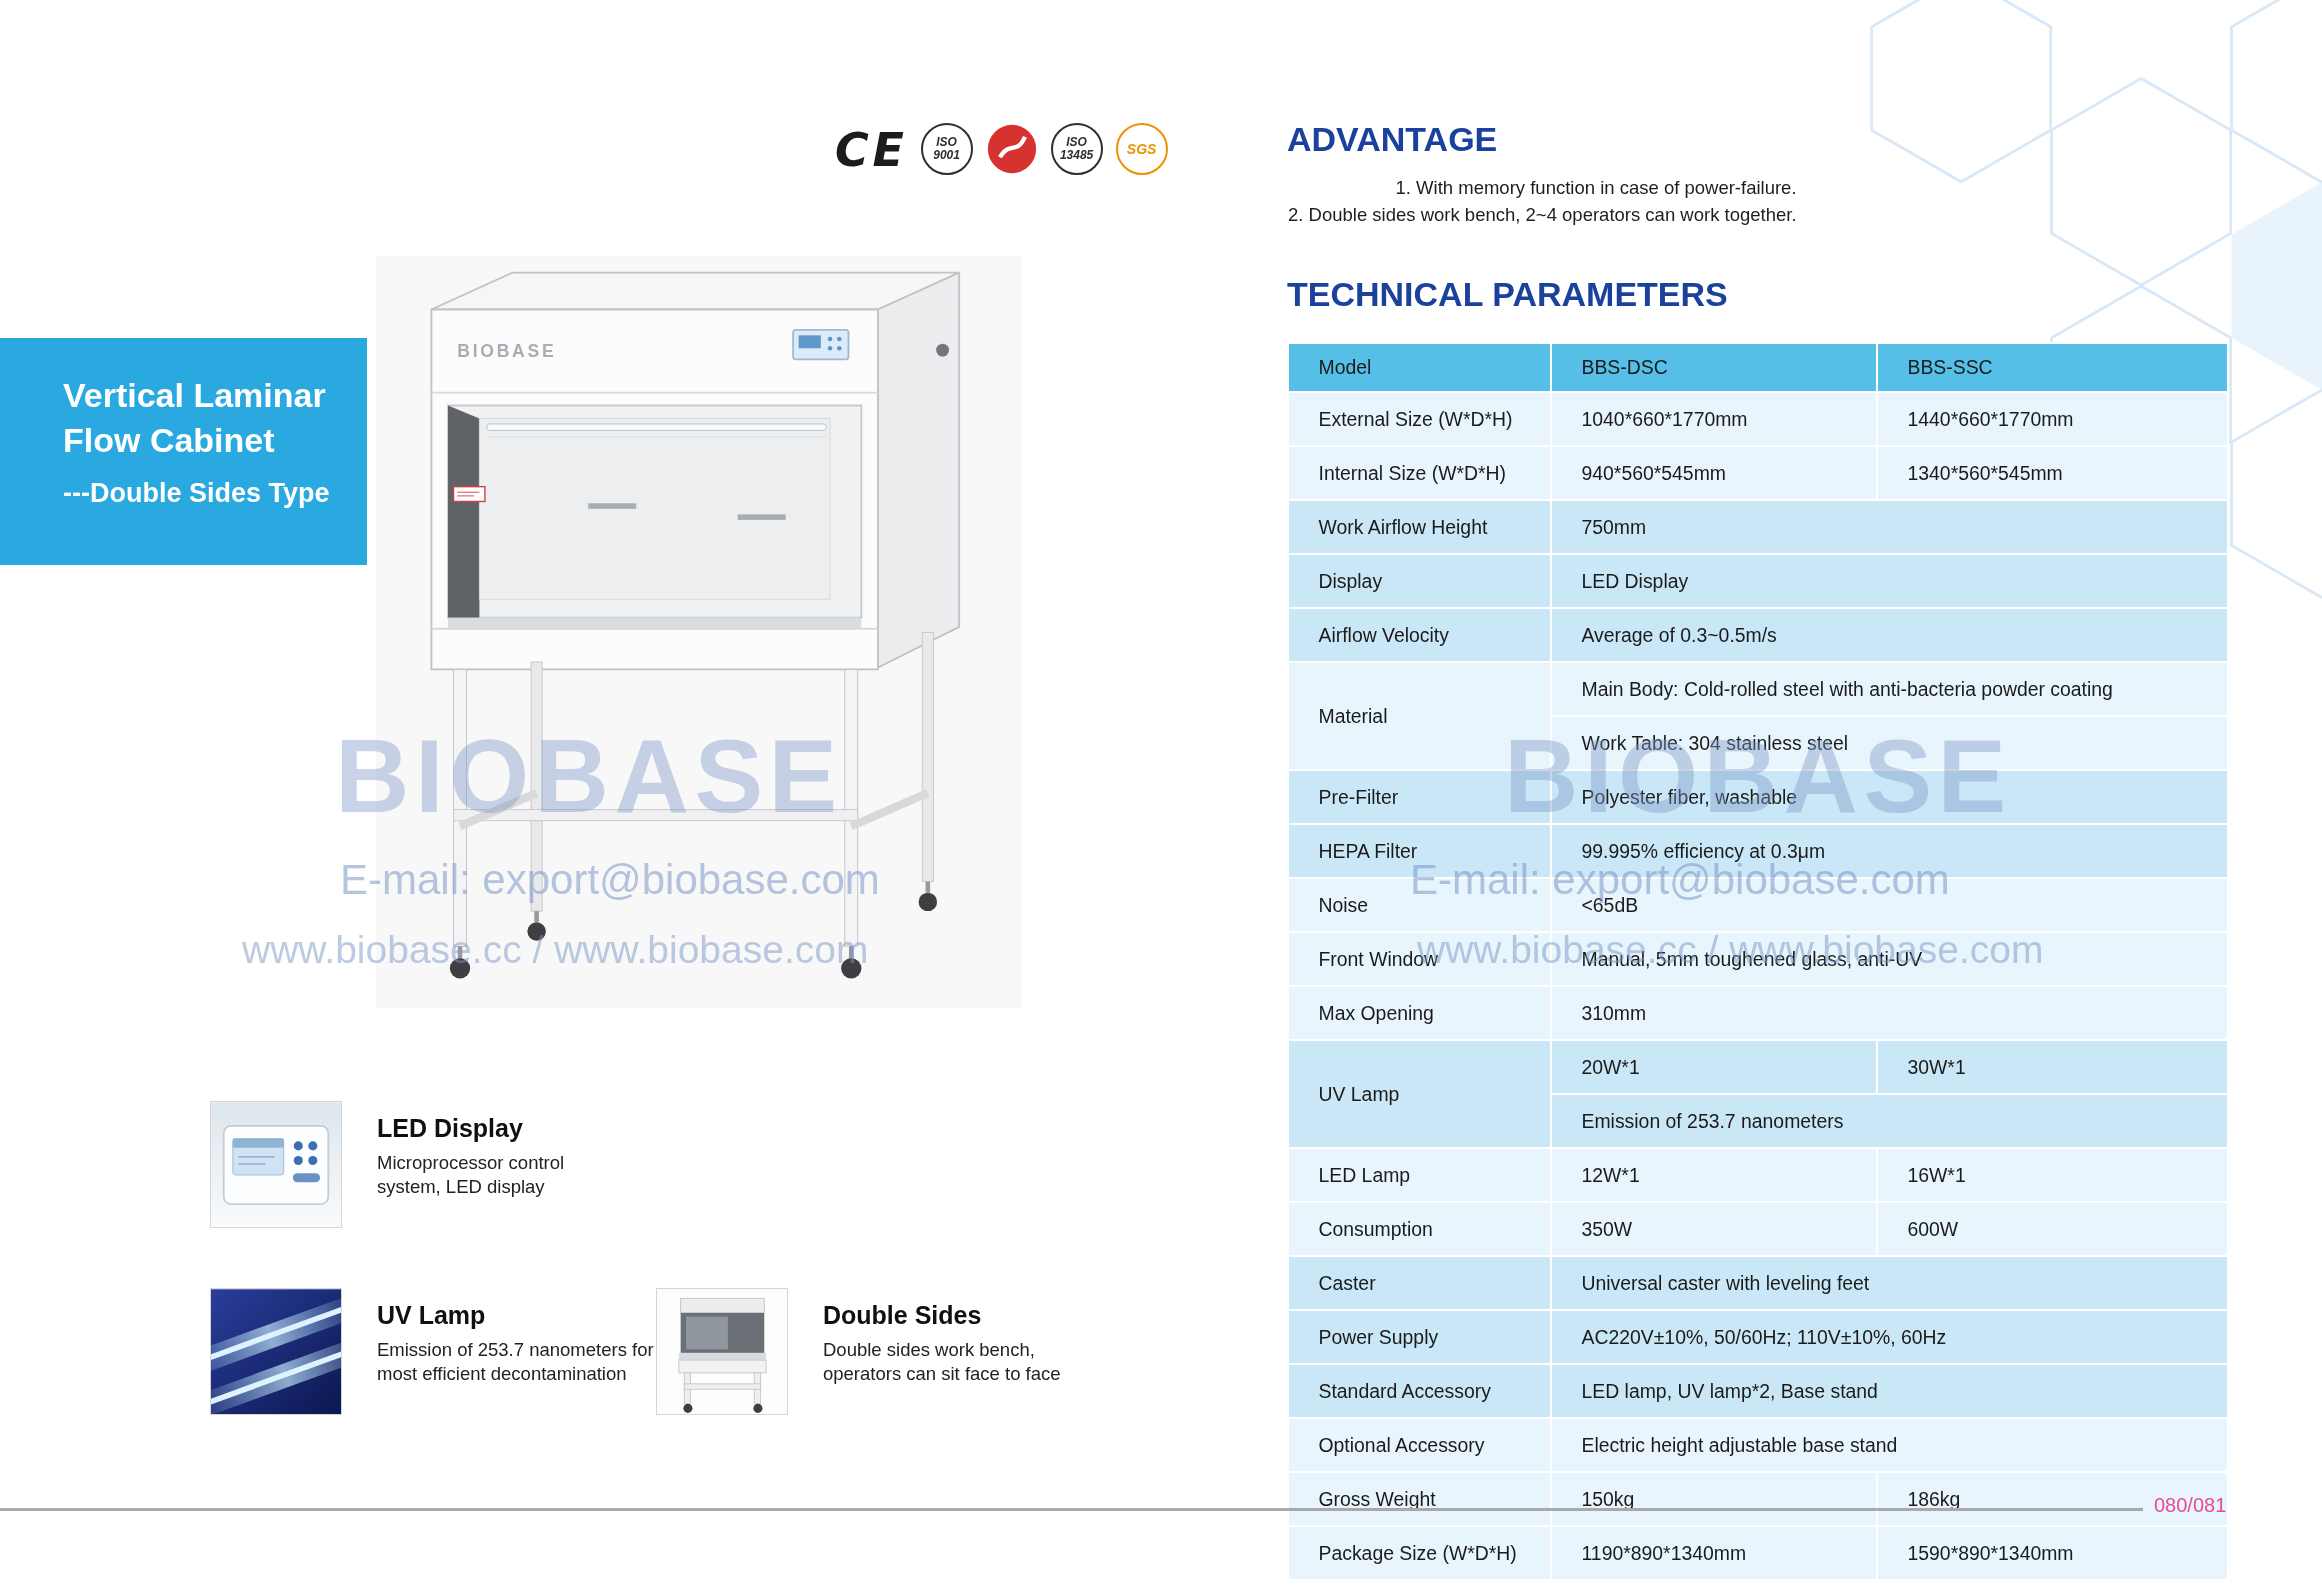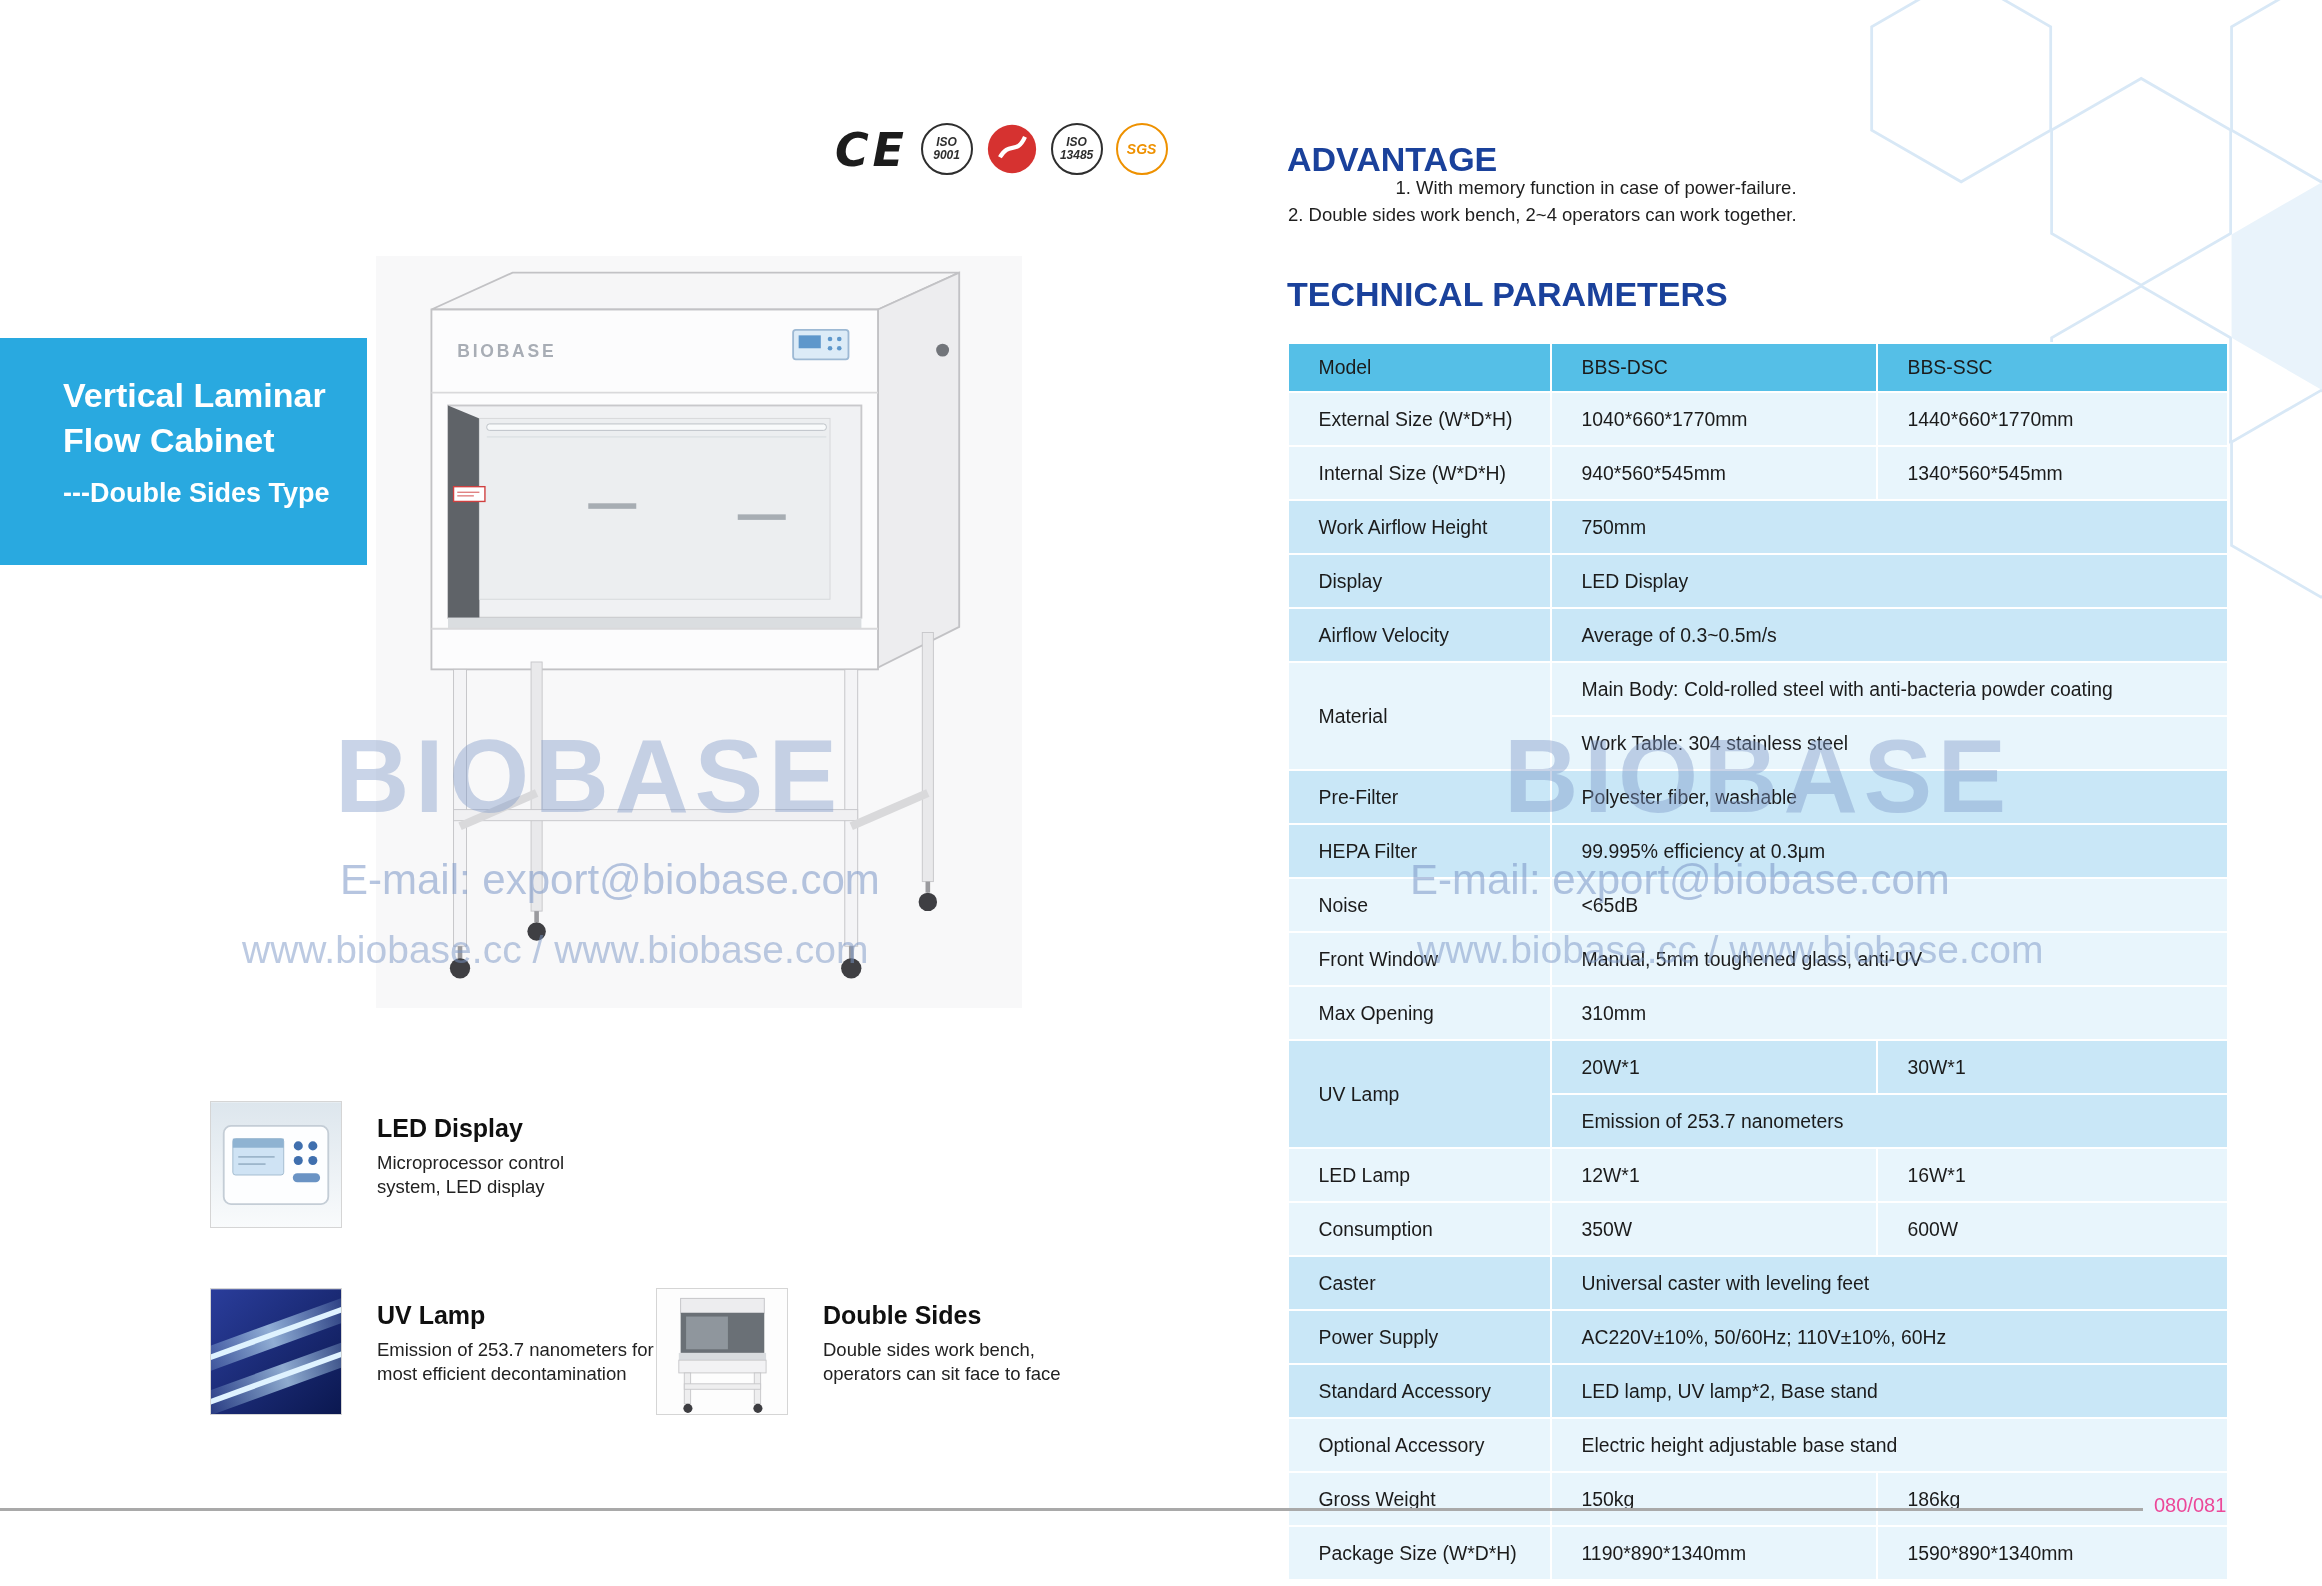--- a/index.html
+++ b/index.html
@@ -31,21 +31,21 @@
   .wm.email { font-size:42px; color:rgba(122,149,198,0.55); }
   .wm.urls  { font-size:39px; color:rgba(122,149,198,0.50); }
   .wm-b-l { left:335px;  top:718px; }
   .wm-e-l { left:340px;  top:856px; }
   .wm-u-l { left:242px;  top:928px; }
   .wm-b-r { left:1504px; top:718px; }
   .wm-e-r { left:1410px; top:856px; }
   .wm-u-r { left:1417px; top:928px; }
 
   
-  .adv-title  { left:1287px; top:120px; font-size:34px; font-weight:bold; color:#1a419b; z-index:2;margin-top:20px; }
+  .adv-title  { left:1287px; top:120px; font-size:34px; font-weight:bold; color:#1a419b; z-index:2; }
   .adv-list   { left:1288px; top:174px; font-size:18.5px; color:#1e1e1e; line-height:27px; z-index:2;text-align:right; }
   .tech-title { left:1287px; top:275px; font-size:34px; font-weight:bold; color:#1a419b; z-index:2; }
 
   
   table.params { position:absolute; left:1287px; top:342px; width:940px; border-collapse:collapse; table-layout:fixed; font-size:19.4px; color:#1b1b1b; z-index:2; }
   table.params td { border:2.8px solid #ffffff; padding:0 9.2px 0 29.5px; height:54px; vertical-align:middle; overflow:hidden; }
   tr.bh td { background:#55bfe7; height:49px; }
   tr.b1 td { background:#e8f5fc; }
   tr.b2 td { background:#c9e7f7; }
 

